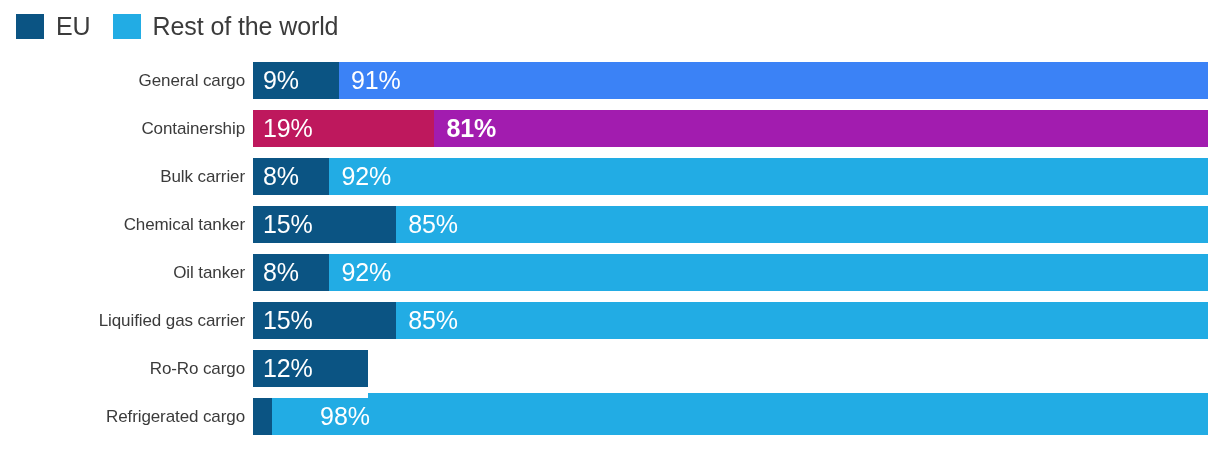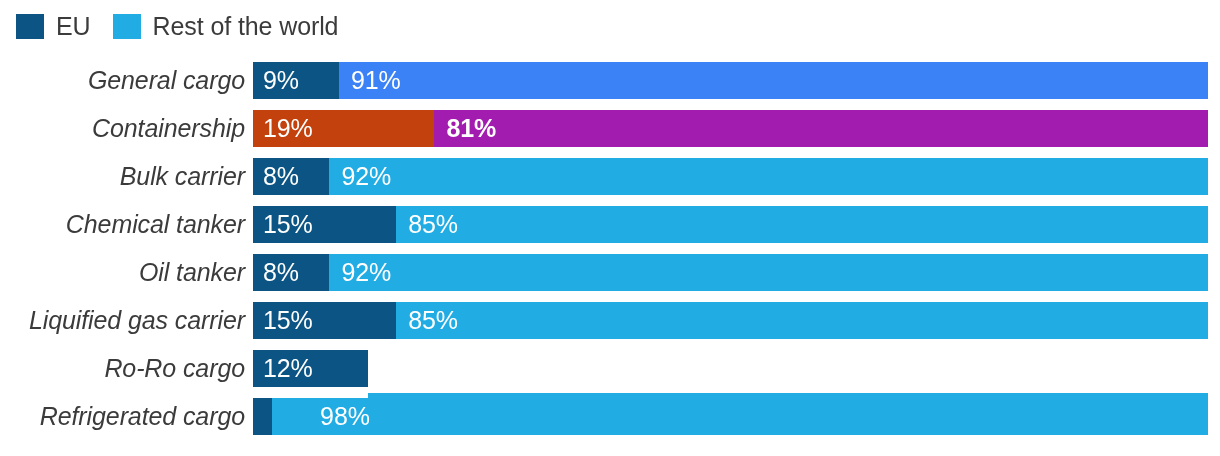--- a/index.html
+++ b/index.html
@@ -62,27 +62,26 @@
     position: relative;
     height: 48px;
     display: flex;
     align-items: center;
   }
 
   .cat-label {
     width: 245px;
     flex: 0 0 245px;
     text-align: right;
-    font-size: 25px;
+    font-size: 17px;
     color: #3b3b3b;
     line-height: 1;
     padding-right: 0px;
     white-space: nowrap;
     letter-spacing: -0.1px;
-    font-style: italic;
   }
 
   .bar-track {
     position: relative;
     margin-left: 8px;
     width: 955px;
     height: 37px;
     display: flex;
     background: transparent;
   }
@@ -132,21 +131,21 @@
             <span class="seg-value">9%</span>
           </div>
           <div class="seg seg-row" style="background: #3b82f6; width: 91%;">
             <span class="seg-value">91%</span>
           </div>
         </div>
       </div>
       <div class="row">
         <div class="cat-label">Containership</div>
         <div class="bar-track">
-          <div class="seg seg-eu" style="background: #c2410c; width: 19%;">
+          <div class="seg seg-eu" style="background: #be185d; width: 19%;">
             <span class="seg-value">19%</span>
           </div>
           <div class="seg seg-row" style="background: #a21caf; width: 81%; font-weight: bold;">
             <span class="seg-value">81%</span>
           </div>
         </div>
       </div>
       <div class="row">
         <div class="cat-label">Bulk carrier</div>
         <div class="bar-track">

